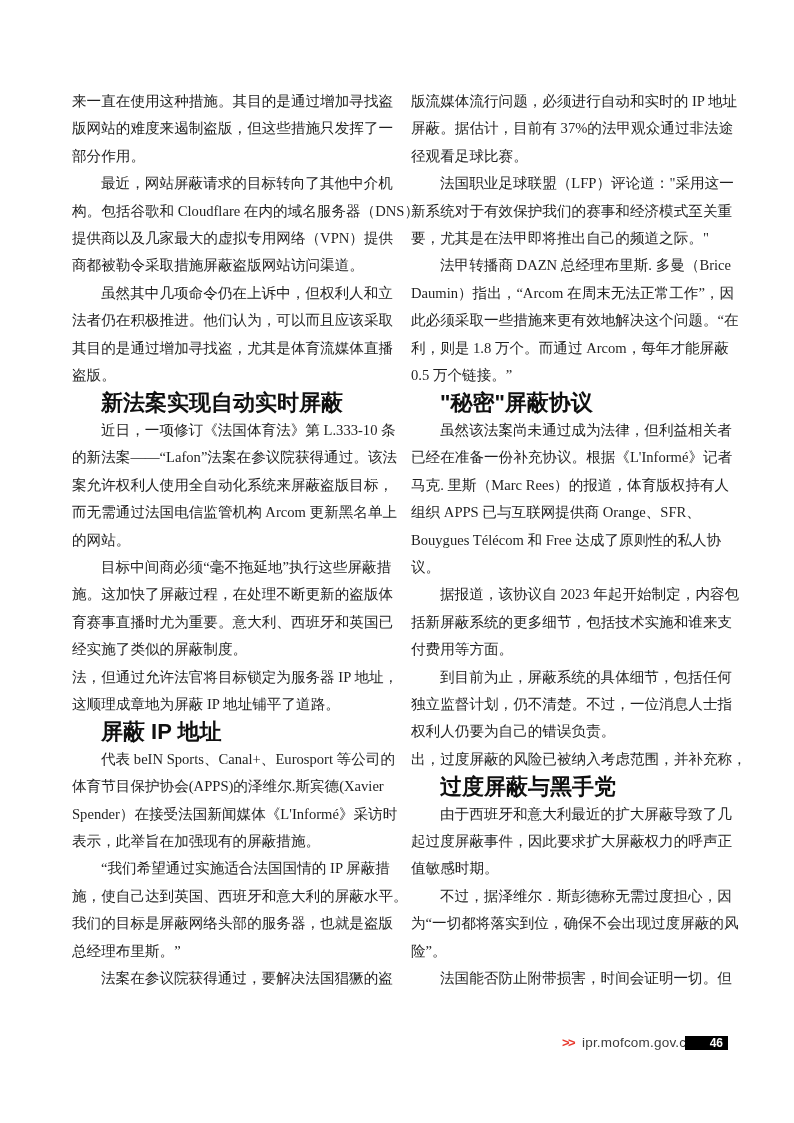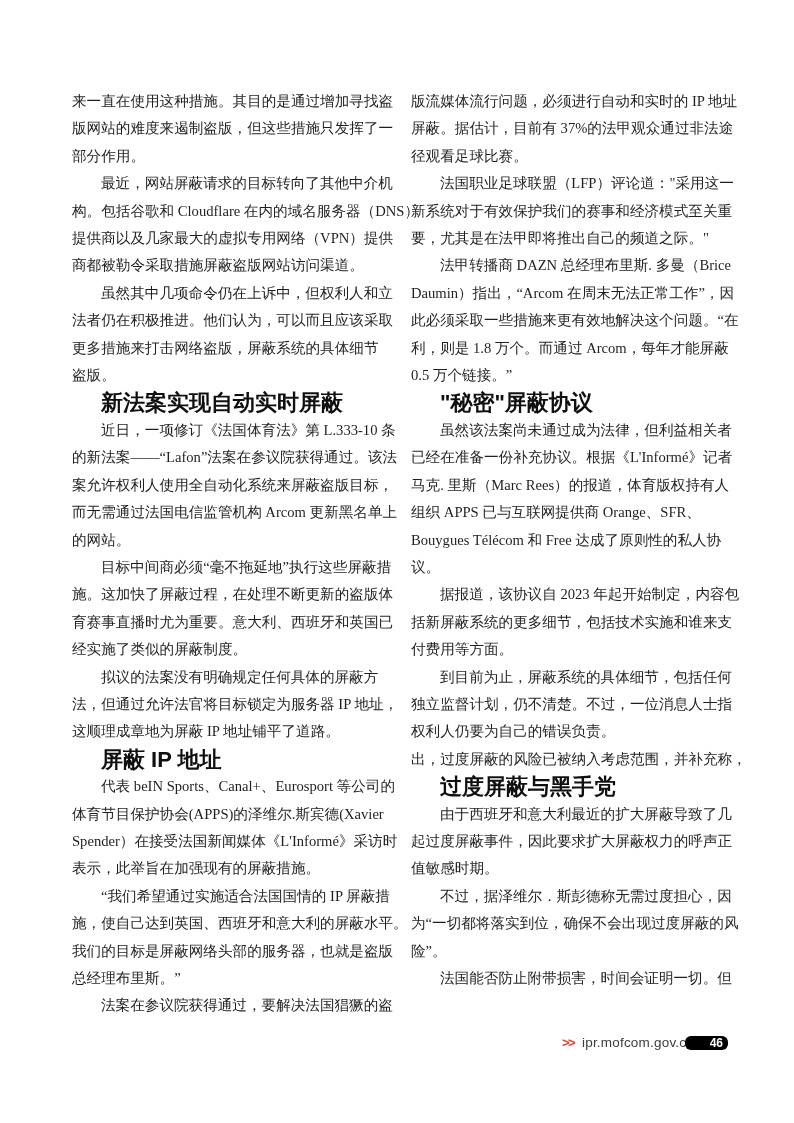--- a/index.html
+++ b/index.html
@@ -52,50 +52,48 @@
   .pagebox {
     position: absolute; left: 685px; top: 1px;
     width: 43px; height: 14px;
     box-sizing: border-box;
     background: #000000;
     color: #ffffff;
     font-size: 12px; font-weight: bold;
     line-height: 14px;
     text-align: right;
     padding-right: 5px;
-    border-radius: 6px;
   }
 </style>
 </head>
 <body>
 
 <div class="page">
   <div class="col col-left">
       <div class="line">来一直在使用这种措施。其目的是通过增加寻找盗</div>
       <div class="line">版网站的难度来遏制盗版，但这些措施只发挥了一</div>
       <div class="line">部分作用。</div>
       <div class="line indent">最近，网站屏蔽请求的目标转向了其他中介机</div>
       <div class="line">构。包括谷歌和 Cloudflare 在内的域名服务器（DNS）</div>
       <div class="line">提供商以及几家最大的虚拟专用网络（VPN）提供</div>
       <div class="line">商都被勒令采取措施屏蔽盗版网站访问渠道。</div>
       <div class="line indent">虽然其中几项命令仍在上诉中，但权利人和立</div>
       <div class="line">法者仍在积极推进。他们认为，可以而且应该采取</div>
-      <div class="line">更多措施来打击网络盗版，屏蔽系统的具体细节</div>
+      <div class="line">其目的是通过增加寻找盗，尤其是体育流媒体直播</div>
       <div class="line">盗版。</div>
       <div class="line heading indent">新法案实现自动实时屏蔽</div>
       <div class="line indent">近日，一项修订《法国体育法》第 L.333-10 条</div>
       <div class="line">的新法案——“Lafon”法案在参议院获得通过。该法</div>
       <div class="line">案允许权利人使用全自动化系统来屏蔽盗版目标，</div>
       <div class="line">而无需通过法国电信监管机构 Arcom 更新黑名单上</div>
       <div class="line">的网站。</div>
       <div class="line indent">目标中间商必须“毫不拖延地”执行这些屏蔽措</div>
       <div class="line">施。这加快了屏蔽过程，在处理不断更新的盗版体</div>
       <div class="line">育赛事直播时尤为重要。意大利、西班牙和英国已</div>
       <div class="line">经实施了类似的屏蔽制度。</div>
-      <div class="line indent">拟议的法案没有明确规定任何具体的屏蔽方</div>
       <div class="line">法，但通过允许法官将目标锁定为服务器 IP 地址，</div>
       <div class="line">这顺理成章地为屏蔽 IP 地址铺平了道路。</div>
       <div class="line heading indent">屏蔽 IP 地址</div>
       <div class="line indent">代表 beIN Sports、Canal+、Eurosport 等公司的</div>
       <div class="line">体育节目保护协会(APPS)的泽维尔.斯宾德(Xavier</div>
       <div class="line">Spender）在接受法国新闻媒体《L'Informé》采访时</div>
       <div class="line">表示，此举旨在加强现有的屏蔽措施。</div>
       <div class="line indent">“我们希望通过实施适合法国国情的 IP 屏蔽措</div>
       <div class="line">施，使自己达到英国、西班牙和意大利的屏蔽水平。</div>
       <div class="line">我们的目标是屏蔽网络头部的服务器，也就是盗版</div>

